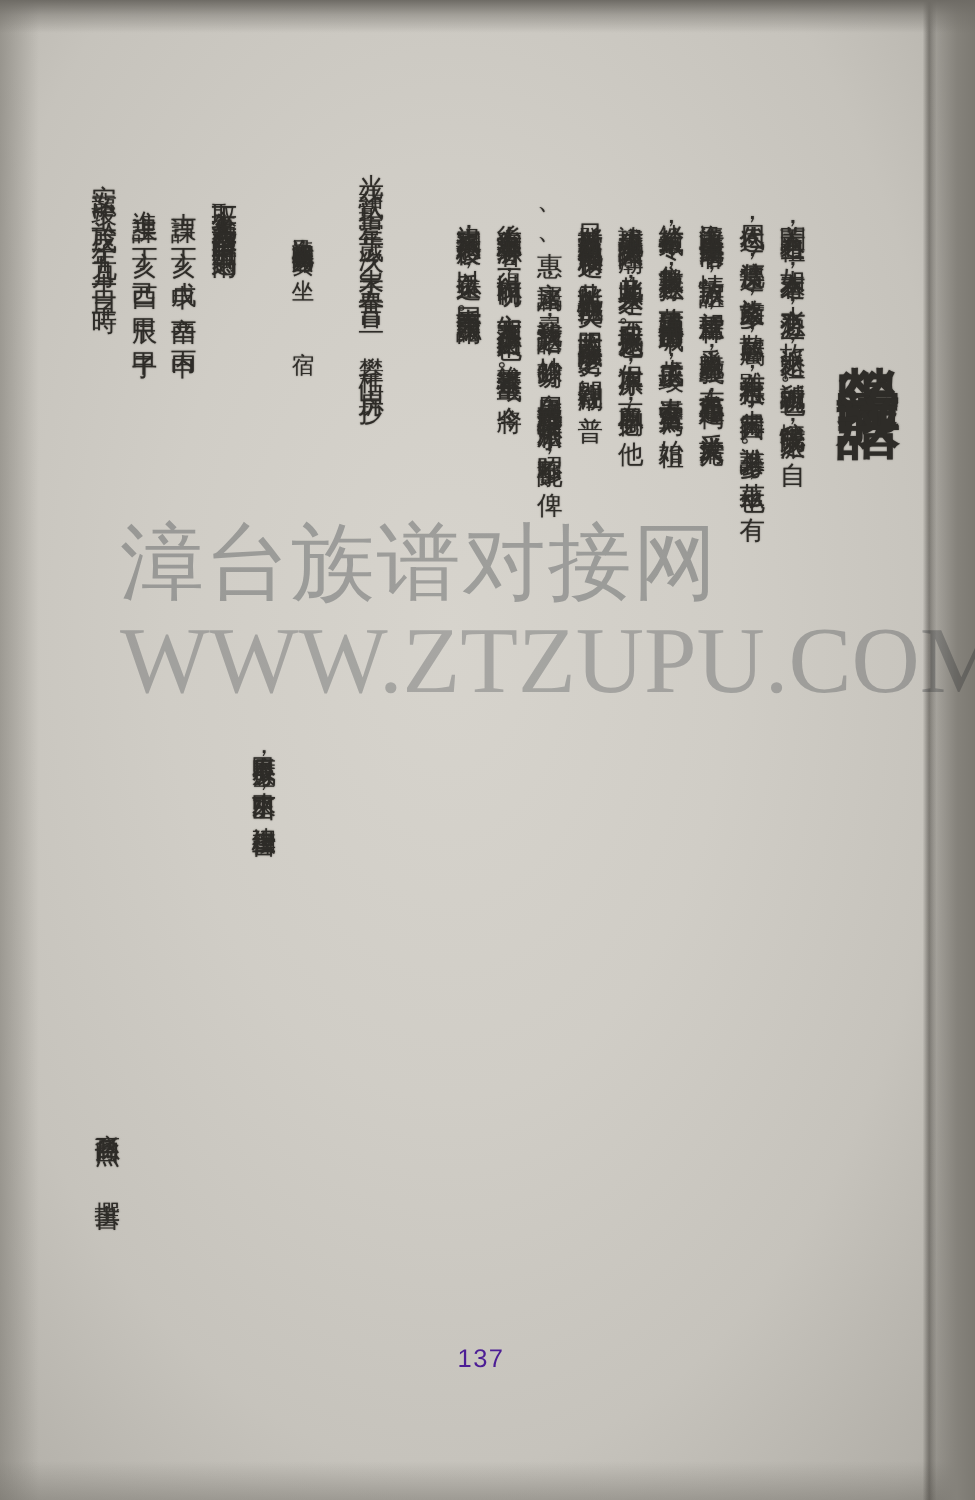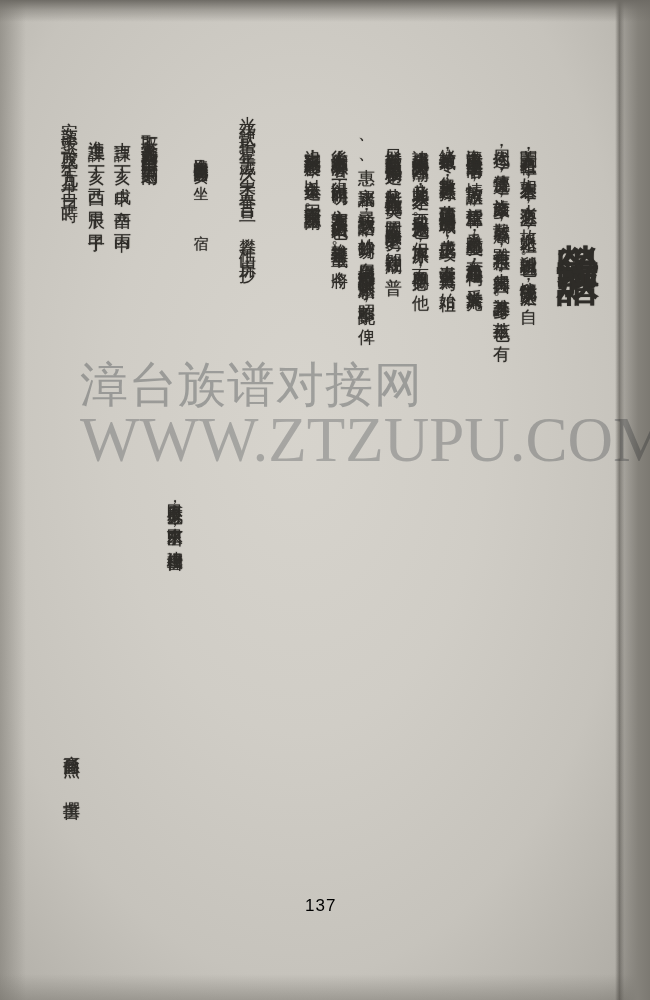--- a/index.html
+++ b/index.html
@@ -53,38 +53,38 @@
   .cline{position:absolute;font-size:17px;}
   .l-date{top:103px;left:236px;letter-spacing:7px;}
   .l-a{top:147px;left:191px;font-size:15px;letter-spacing:1px;}
   .l-b{top:491px;left:164px;font-size:16px;letter-spacing:1px;}
   .l-c{top:122px;left:138px;letter-spacing:2px;}
   .l-d{top:129px;left:111px;letter-spacing:2px;}
   .l-e{top:127px;left:85px;letter-spacing:2px;}
   .l-f{top:109px;left:58px;letter-spacing:6px;}
   .l-sig{top:742px;left:60px;letter-spacing:2px;}
   .wm-cn{
-    position:absolute;top:353px;left:80px;
-    font-size:48px;letter-spacing:1px;
+    position:absolute;top:338px;left:80px;
+    font-size:56px;letter-spacing:1px;
     color:rgba(88,94,102,0.40);
     mix-blend-mode:multiply;
     white-space:nowrap;
     font-family:Liberation Mono, monospace;
   }
   .wm-url{
     position:absolute;top:404px;left:80px;
     font-size:63px;letter-spacing:0px;
     color:rgba(96,102,110,0.36);
     mix-blend-mode:multiply;
     white-space:nowrap;
     font-family:"Liberation Serif","DejaVu Serif",serif;
   }
   .page-number{
     position:absolute;left:305px;top:896px;
-    font-size:17px;color:#000000;letter-spacing:1px;
+    font-size:17px;color:#4c1d95;letter-spacing:1px;
     font-family:"Liberation Sans","DejaVu Sans",sans-serif;
   }
 </style>
 </head>
 <body>
 
 <div class="photo">
   <div class="paper"></div>
   <div class="edge-left"></div>
   <div class="edge-bottom"></div>

